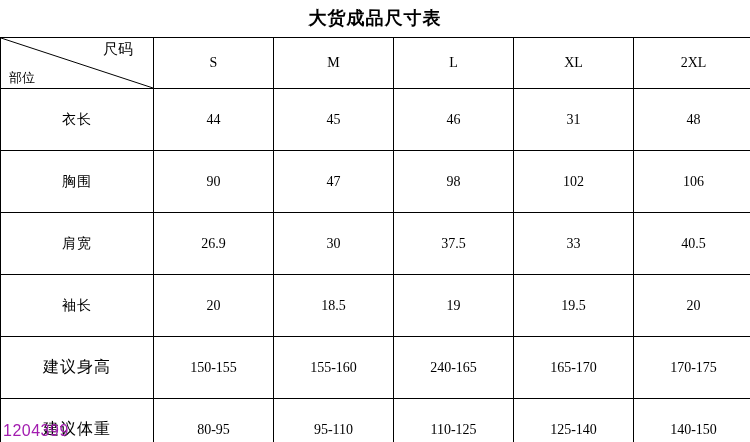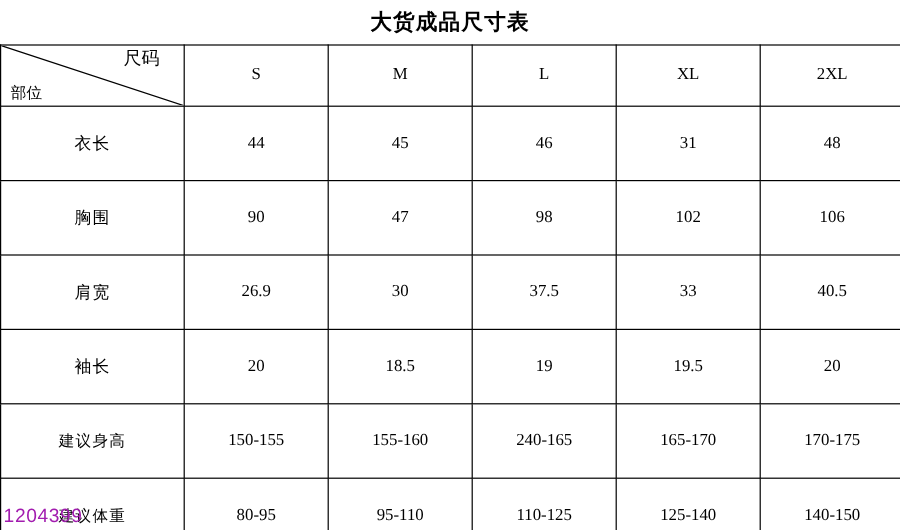--- a/index.html
+++ b/index.html
@@ -78,21 +78,21 @@
     bottom: 3px;
     font-size: 13px;
     line-height: 1.1;
     margin-top: 37px;
   }
   .row-label {
     font-size: 14px;
     letter-spacing: 1px;
   }
   .row-label.small {
-    font-size: 13px;
+    font-size: 16px;
   }
   .cell-val {
     font-size: 14px;
     margin-top: 34px;
   }
   .watermark {
     position: absolute;
     left: 3px;
     bottom: 2px;
     font-size: 16px;

